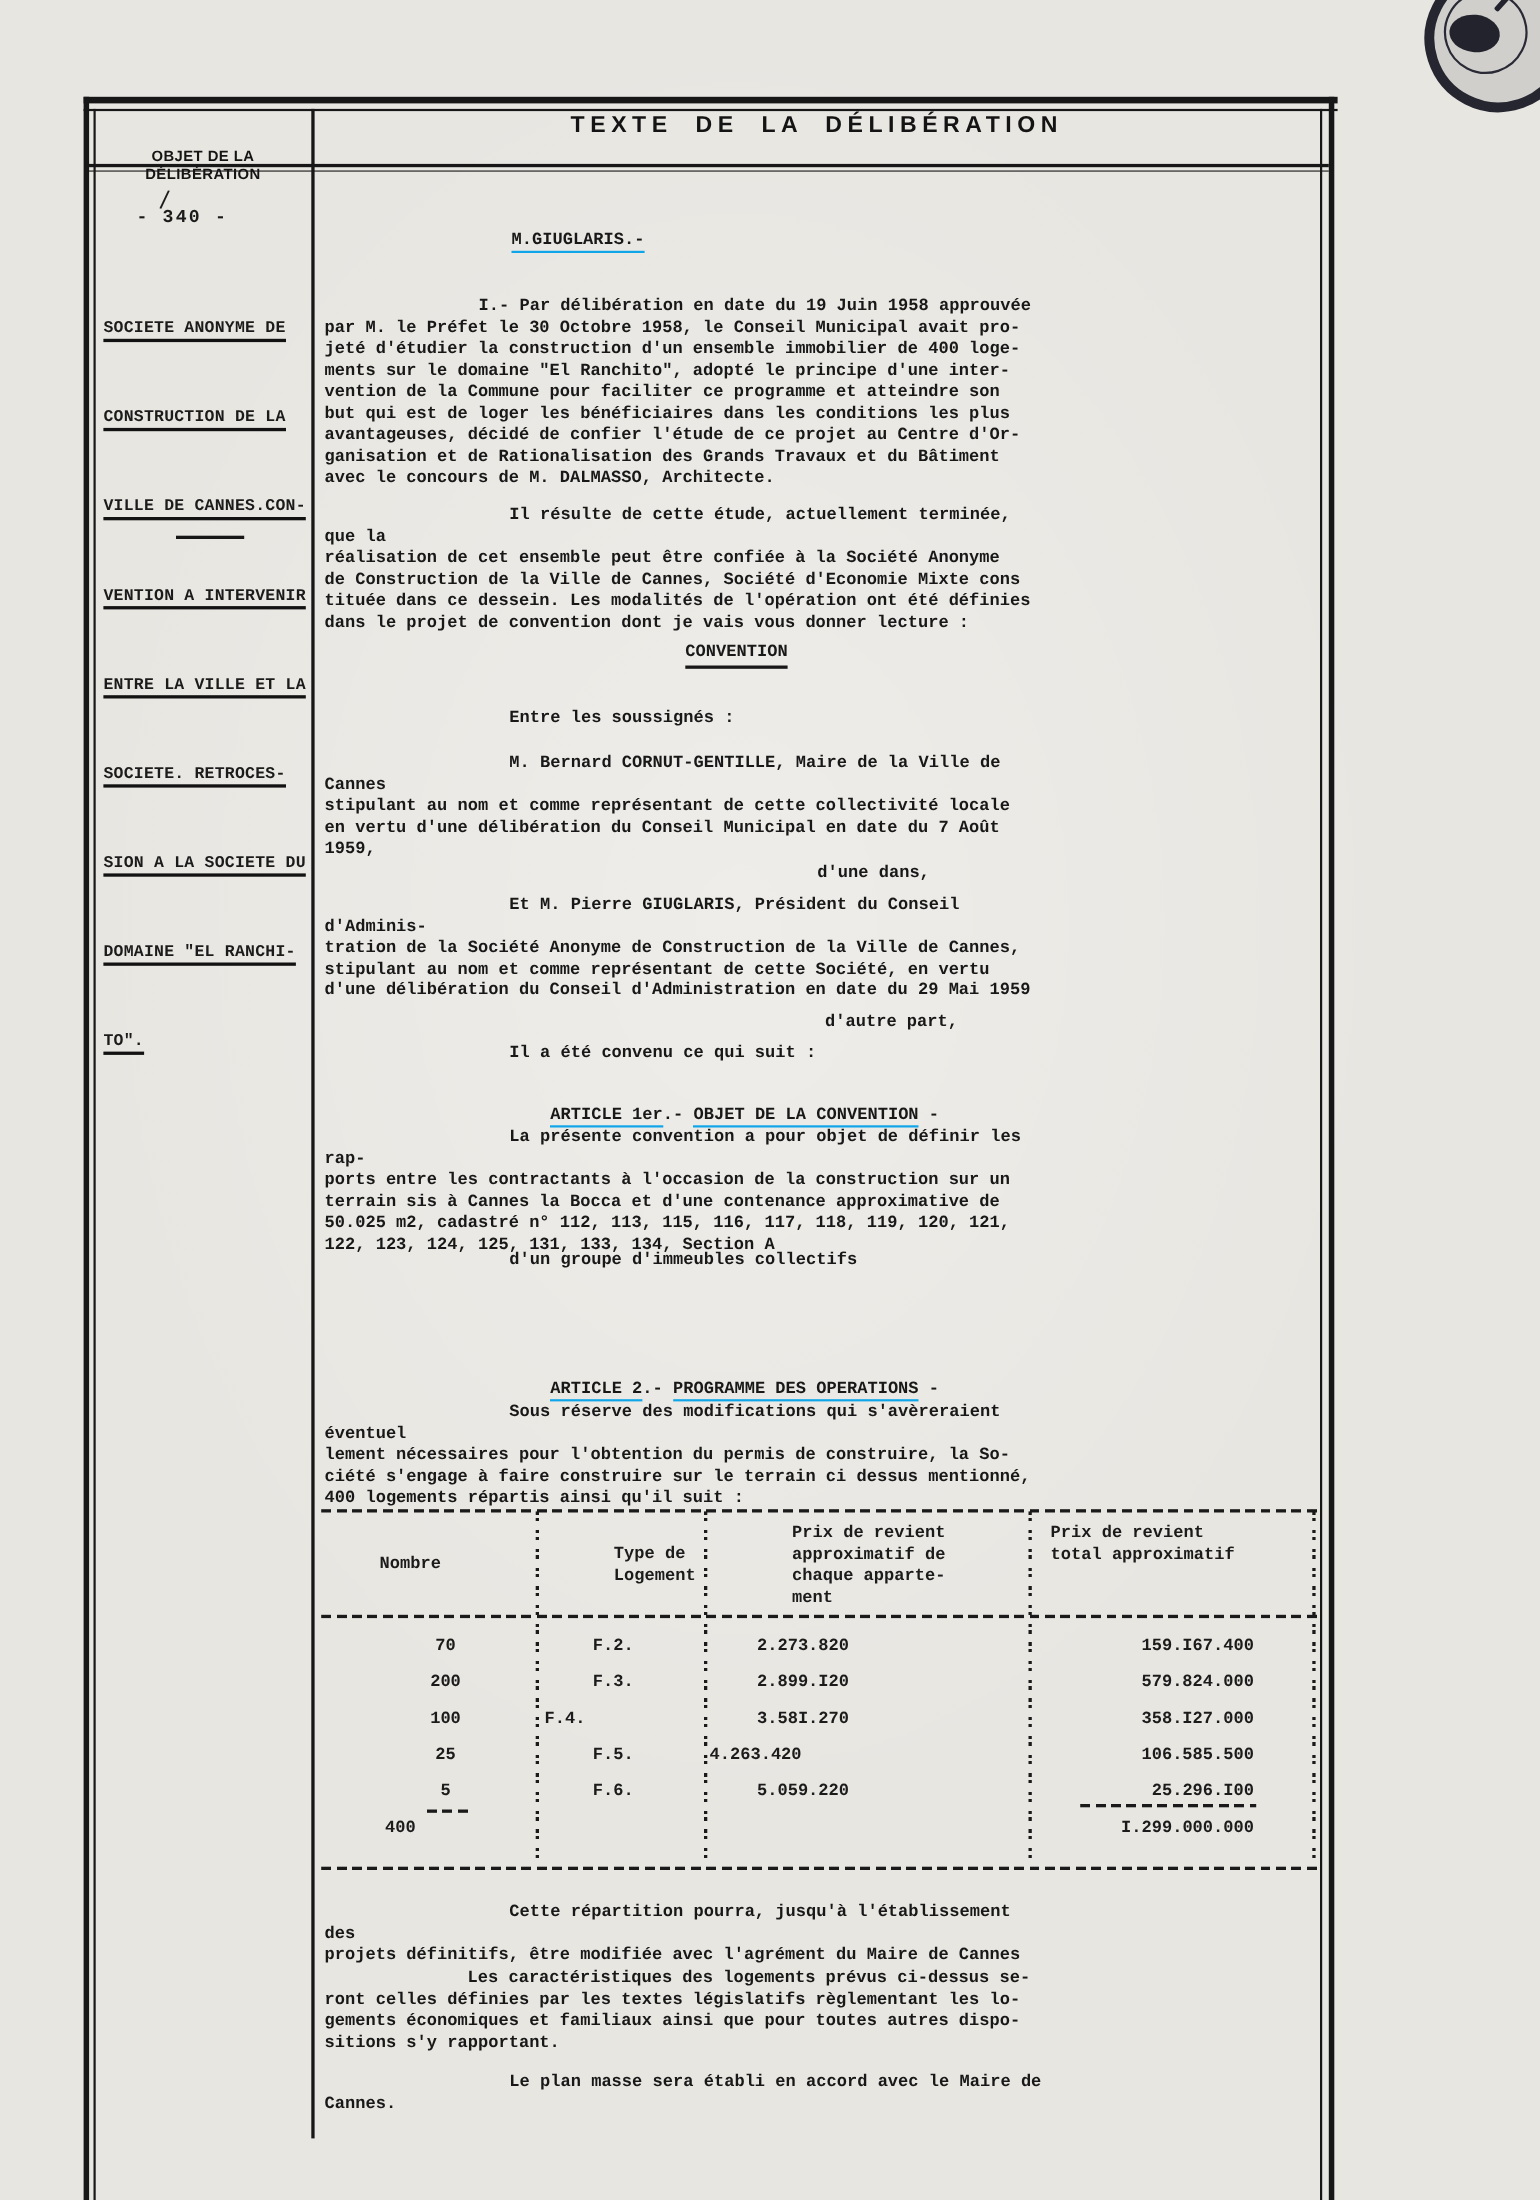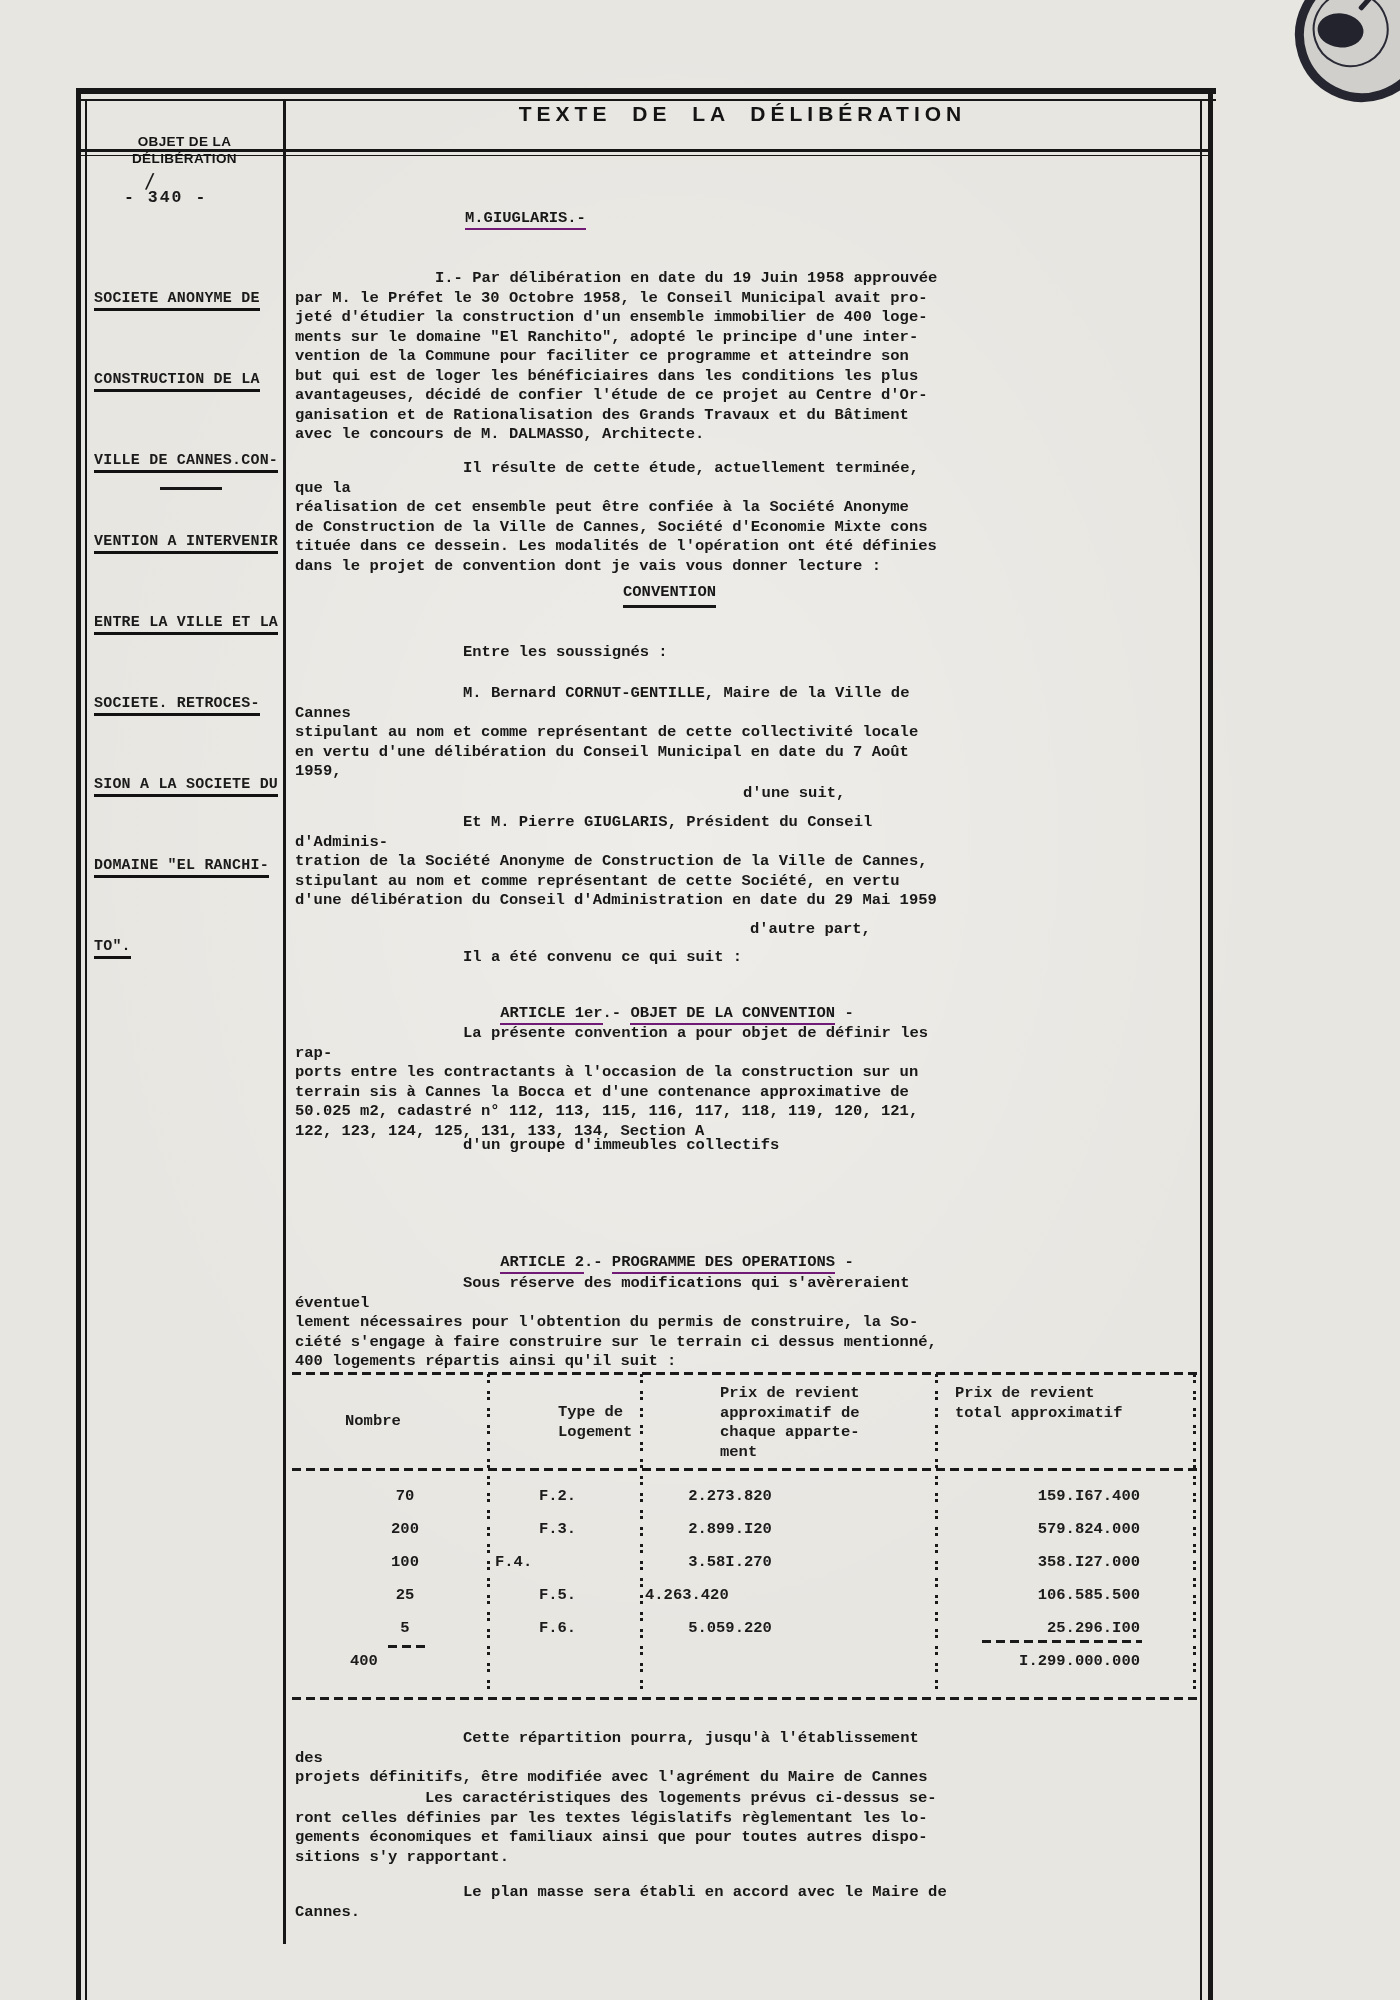--- a/index.html
+++ b/index.html
@@ -11,21 +11,21 @@
   .vignette{position:absolute;inset:0;pointer-events:none;
     background:radial-gradient(1100px 1500px at 48% 42%, rgba(255,255,255,0.28), rgba(255,255,255,0) 55%),
                radial-gradient(1600px 2300px at 50% 50%, rgba(0,0,0,0) 70%, rgba(0,0,0,0.06) 100%);}
   .line{position:absolute;background:#171717;}
   .dashed{position:absolute;height:3px;
     background:repeating-linear-gradient(90deg,#1a1a1a 0 9px,transparent 9px 14px);}
   .colsep{position:absolute;width:3px;
     background:repeating-linear-gradient(180deg,#1a1a1a 0 3px,transparent 3px 6px,#1a1a1a 6px 9px,transparent 9px 17px);}
   .tw{position:absolute;font:700 15.5px/19.5px "Liberation Mono",monospace;
       white-space:pre-wrap;color:#181818;letter-spacing:0;}
-  .ul{border-bottom:2px solid #701a75;padding-bottom:1px;}
+  .ul{border-bottom:2px solid #0ea5e9;padding-bottom:1px;}
   .hdr-left{position:absolute;left:86px;top:106px;width:197px;text-align:center;
     font:700 13.5px/1.25 "Liberation Sans",sans-serif;letter-spacing:0.4px;color:#141414;margin-top:28px;}
   .hdr-right{position:absolute;left:285px;top:101px;width:915px;text-align:center;
     font:700 21px/1.2 "Liberation Sans",sans-serif;letter-spacing:5px;word-spacing:10px;color:#141414;}
   .side-line{height:27px;}
   .side-line span{border-bottom:3px solid #121212;padding-bottom:1px;}
   .sidebar-title{position:absolute;left:94px;top:231px;width:195px;
     font:700 15px/27px "Liberation Mono",monospace;letter-spacing:0.2px;white-space:pre;}
   .conv{border-bottom:3px solid #181818;padding-bottom:4px;}
   .cell{position:absolute;font:700 15.5px/19.5px "Liberation Mono",monospace;white-space:pre-line;}
@@ -100,21 +100,21 @@
 
   <div class="tw" style="left:328px;top:583px;"><span class="conv">CONVENTION</span></div>
 
   <div class="tw" style="left:168px;top:643px;">Entre les soussignés :</div>
 
   <div class="tw" style="left:0;top:684px;width:660px;text-indent:168px;">M. Bernard CORNUT-GENTILLE, Maire de la Ville de Cannes
 stipulant au nom et comme représentant de cette collectivité locale
 en vertu d'une délibération du Conseil Municipal en date du 7 Août
 1959,</div>
 
-  <div class="tw" style="left:448px;top:784px;">d'une suit,</div>
+  <div class="tw" style="left:448px;top:784px;">d'une dans,</div>
 
   <div class="tw" style="left:0;top:813px;width:660px;text-indent:168px;">Et M. Pierre GIUGLARIS, Président du Conseil d'Adminis-
 tration de la Société Anonyme de Construction de la Ville de Cannes,
 stipulant au nom et comme représentant de cette Société, en vertu
 d'une délibération du Conseil d'Administration en date du 29 Mai 1959</div>
 
   <div class="tw" style="left:455px;top:920px;">d'autre part,</div>
 
   <div class="tw" style="left:168px;top:948px;">Il a été convenu ce qui suit :</div>
 

